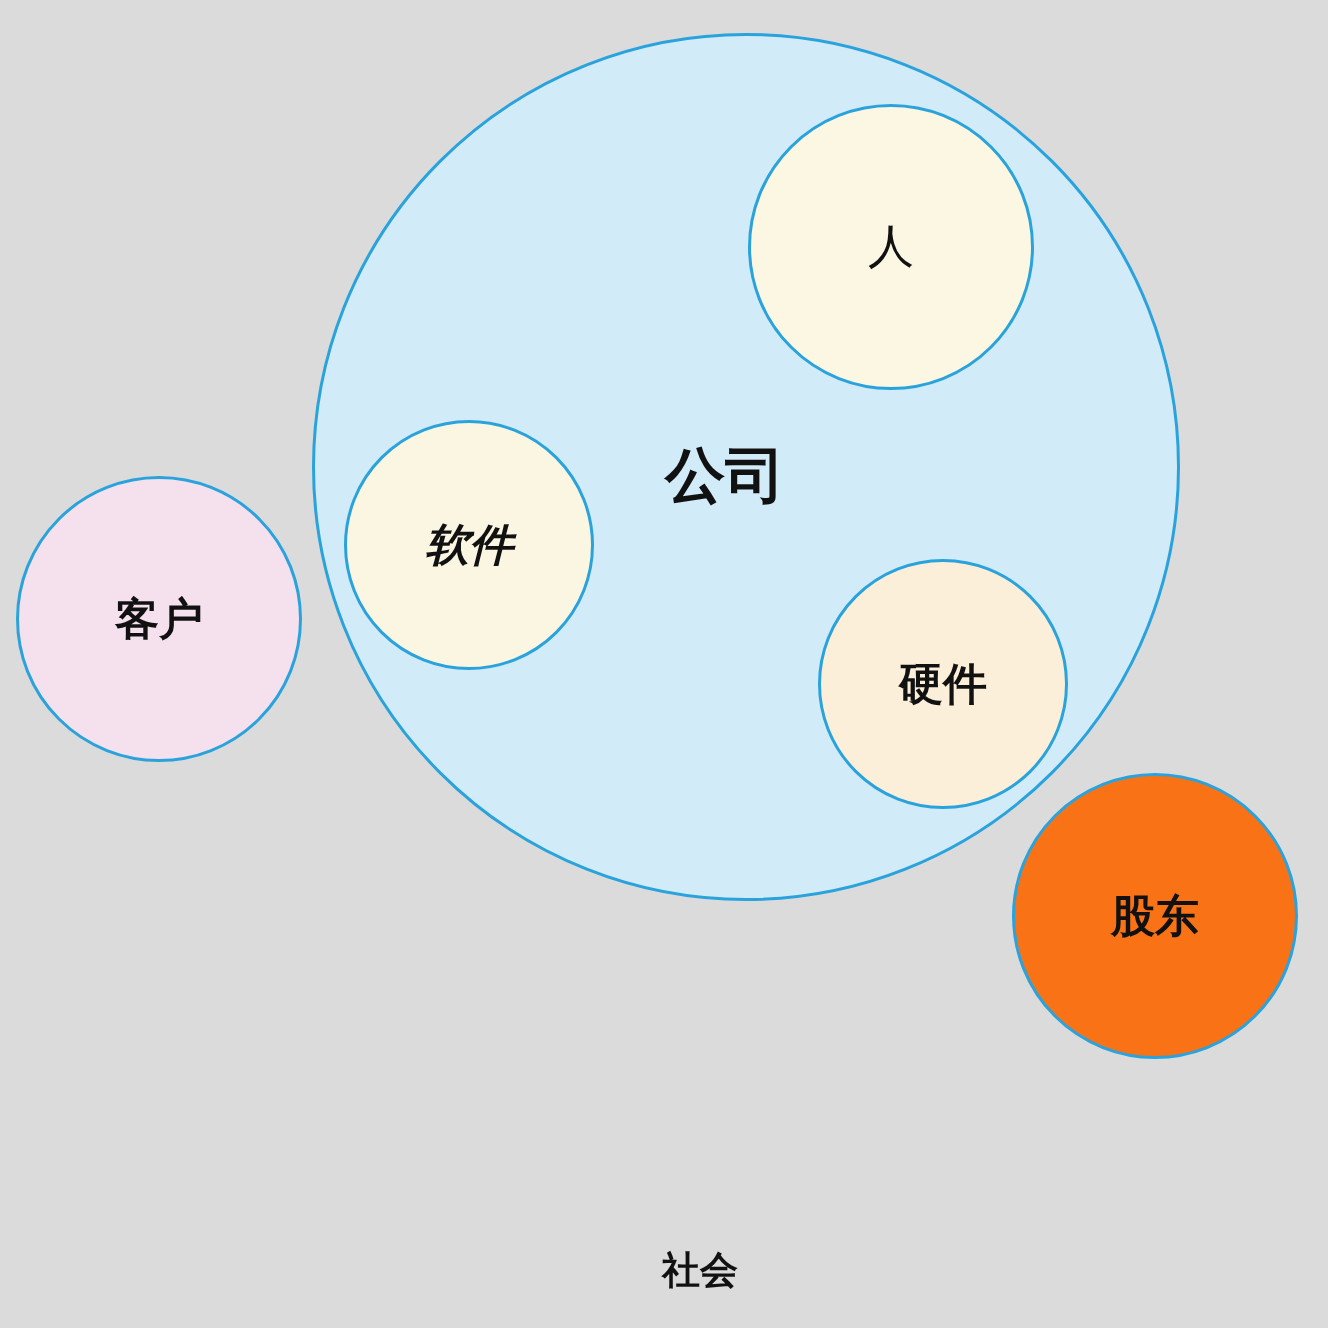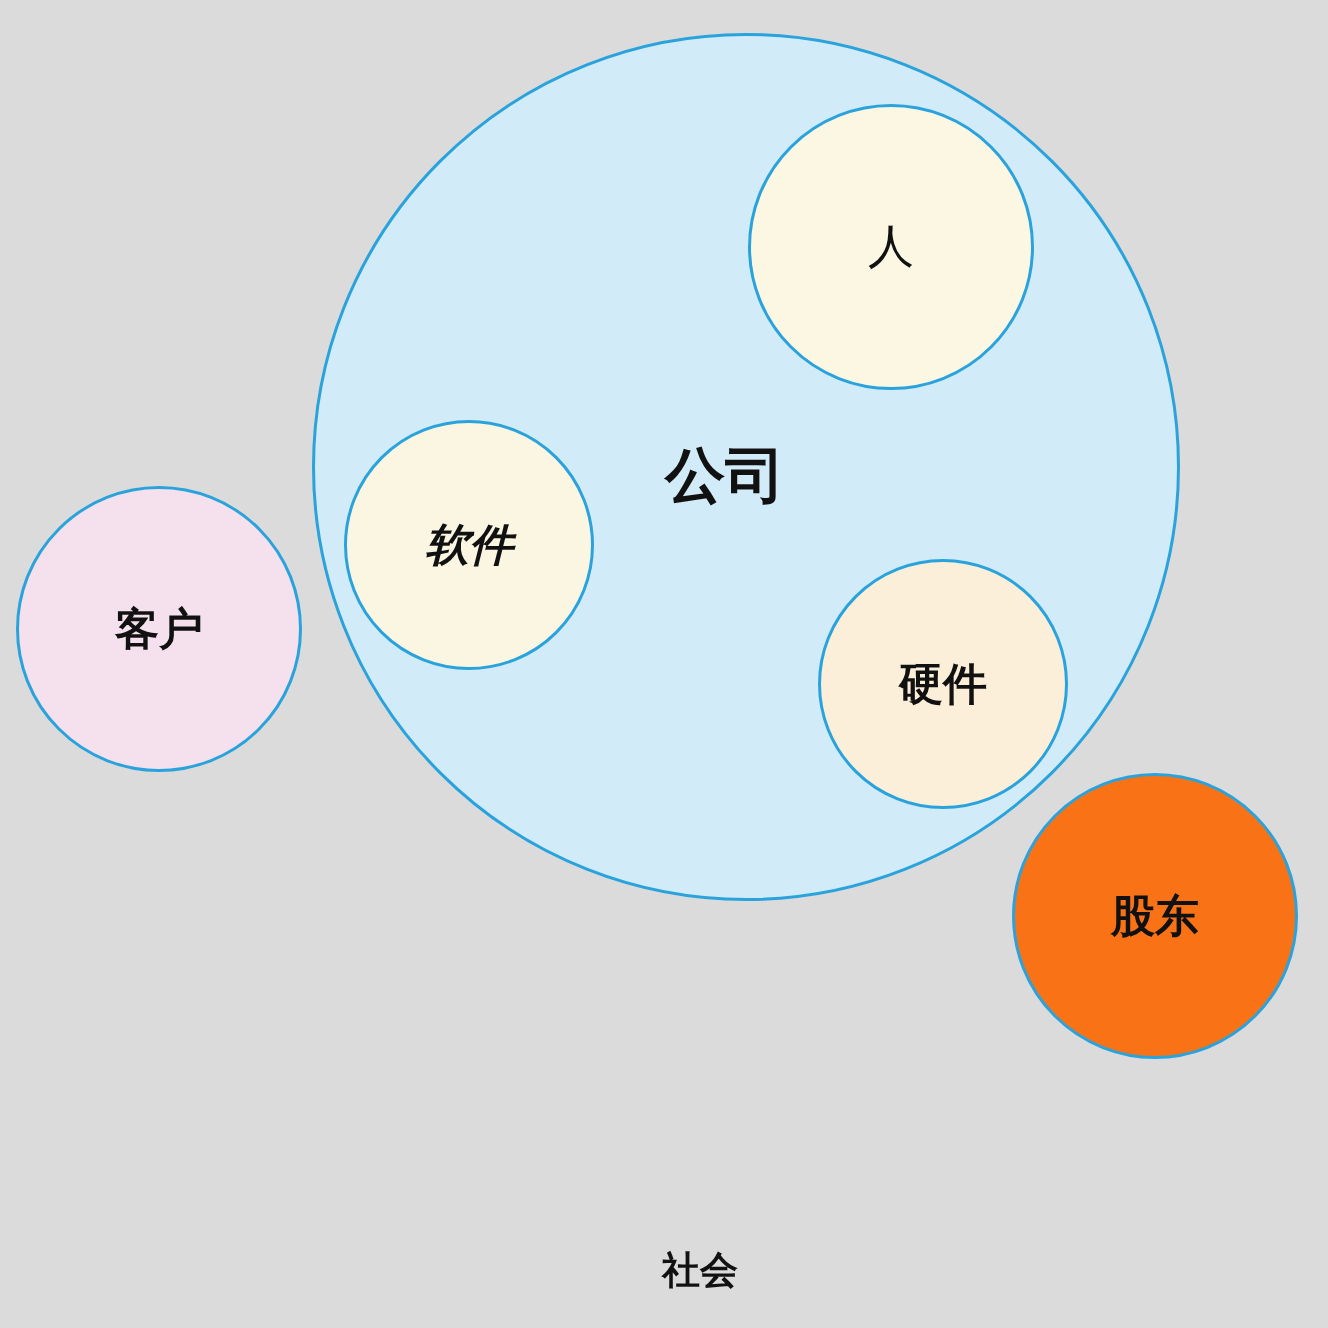--- a/index.html
+++ b/index.html
@@ -19,21 +19,21 @@
     .label {
       color: #111;
       font-weight: bold;
       white-space: nowrap;
     }
     #company { left: 312px; top: 33px; width: 868px; height: 868px; background: #d2ebf8; }
     #company-label { position: absolute; left: 665px; top: 420px; font-size: 60px; margin-top: 16px; }
     #person { left: 748px; top: 104px; width: 286px; height: 286px; background: #fbf7e2; }
     #software { left: 344px; top: 420px; width: 250px; height: 250px; background: #fbf6e2; font-style: italic; }
     #hardware { left: 818px; top: 559px; width: 250px; height: 250px; background: #fcefd9; text-align: center; }
-    #customer { left: 16px; top: 486px; width: 286px; height: 286px; background: #f5e1ee; }
+    #customer { left: 16px; top: 476px; width: 286px; height: 286px; background: #f5e1ee; }
     #shareholder { left: 1012px; top: 773px; width: 286px; height: 286px; background: #f97316; }
     .small-label { font-size: 44px; }
     #person .label { font-weight: normal; font-size: 46px; }
     #society-label { position: absolute; left: 662px; top: 1245px; font-size: 38px; }
   </style>
 </head>
 <body>
 
 <div class="circle" id="company"></div>
 <span class="label" id="company-label">公司</span>

